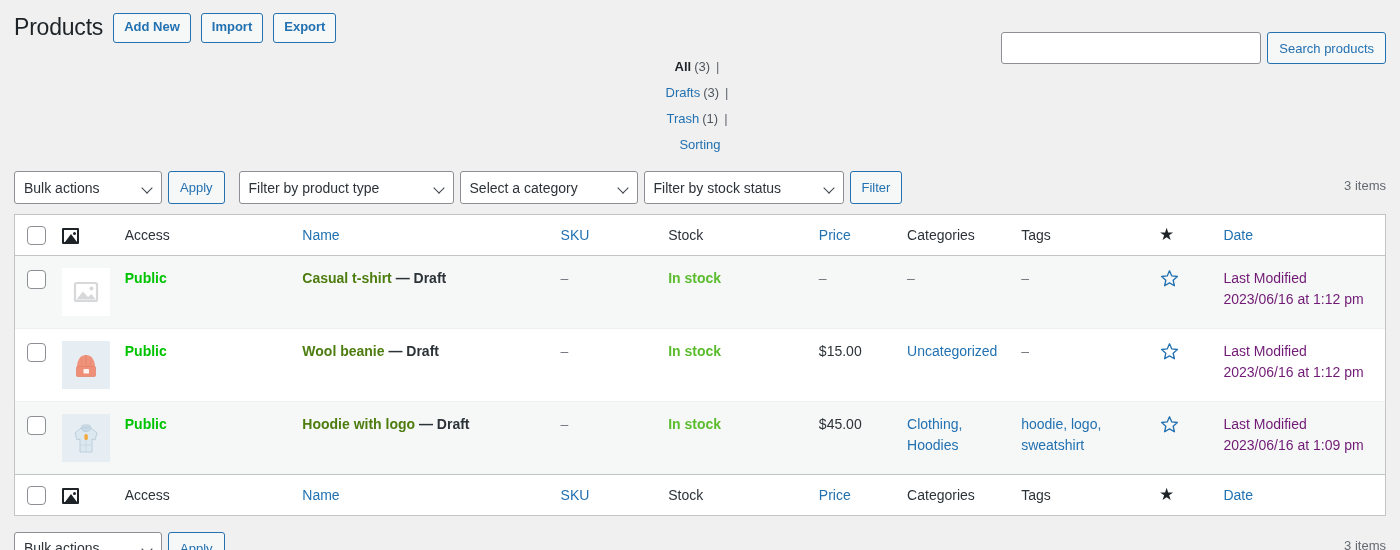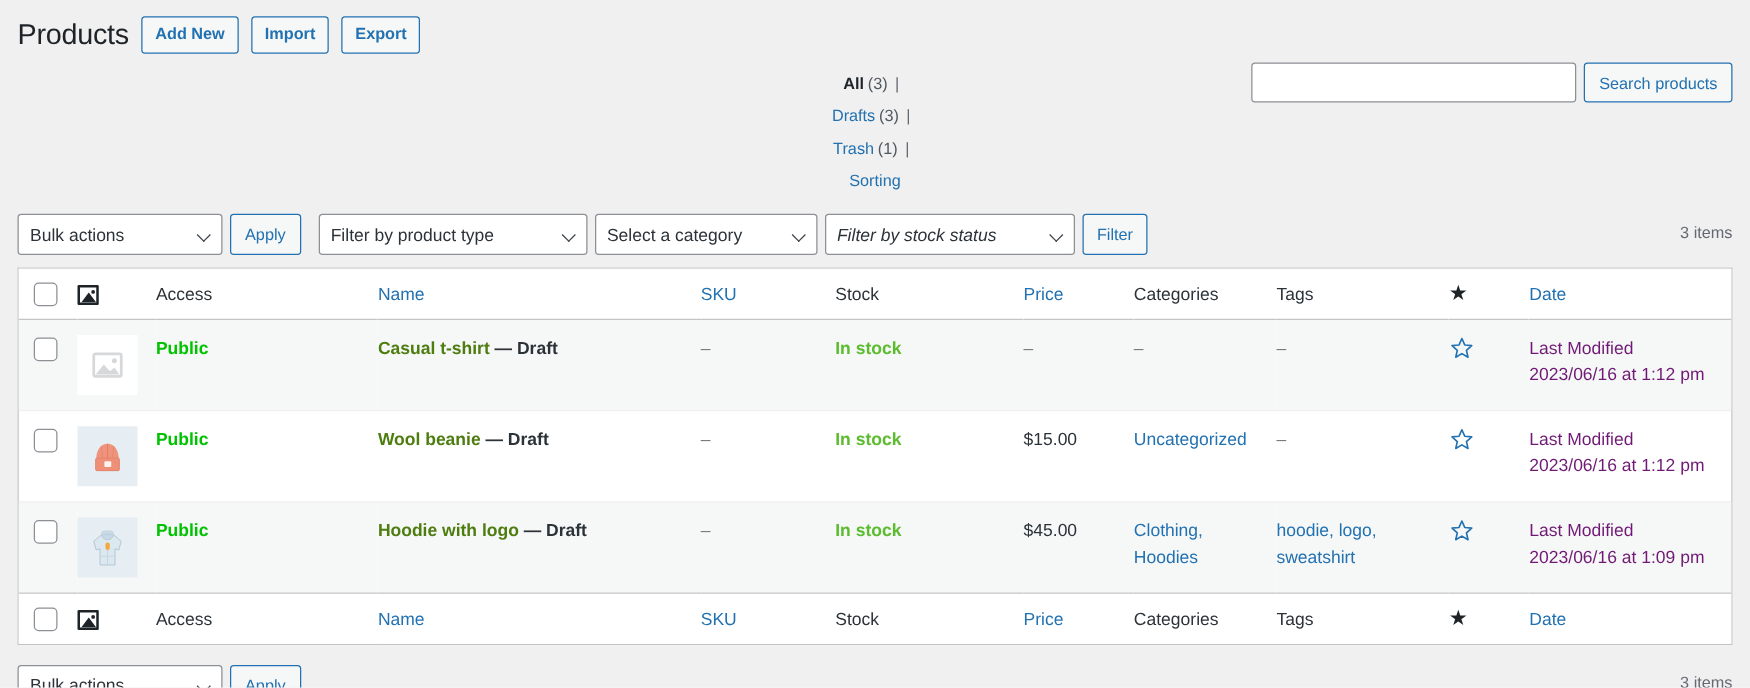--- a/index.html
+++ b/index.html
@@ -39,21 +39,21 @@
     display: flex; align-items: center; flex-wrap: wrap; flex-direction: column;
   }
   .subsubsub li { display: inline-flex; align-items: center; }
   .subsubsub a { color: #2271b1; text-decoration: none; cursor: pointer; }
   .subsubsub a.current { color: #1d2327; font-weight: 600; }
   .subsubsub .count { color: #50575e; margin-left: 3px; }
   .subsubsub .sep { color: #646970; margin: 0 6px; }
 
   
   .search-box {
-    position: absolute; right: 14px; top: 50px;
+    position: absolute; right: 14px; top: 32px;
     display: flex; align-items: center; gap: 6px;
   }
   .search-input {
     width: 260px; height: 32px;
     border: 1px solid #8c8f94; border-radius: 3px;
     background: #fff; padding: 0 8px;
     font-size: 14px; color: #2c3338;
     font-family: "Liberation Sans", sans-serif;
   }
   .search-submit {
@@ -81,24 +81,24 @@
     font-family: "Liberation Sans", sans-serif;
     line-height: 1.6;
   }
   .sel-wrap { position: relative; display: inline-flex; }
   .sel-wrap::after {
     content: ""; position: absolute; right: 11px; top: 13px;
     width: 7px; height: 7px;
     border-right: 1.6px solid #3c434a; border-bottom: 1.6px solid #3c434a;
     transform: rotate(45deg); pointer-events: none;
   }
-  .sel-bulk { width: 164px; }
+  .sel-bulk { width: 148px; }
   .sel-cat  { width: 178px; }
   .sel-type { width: 215px; }
-  .sel-stock{ width: 200px; font-style: italic; }
+  .sel-stock{ width: 200px; }
 
   .btn-secondary {
     font-size: 13px; color: #2271b1; background: #f6f7f7;
     border: 1px solid #2271b1; border-radius: 3px;
     height: 33px; padding: 0 11px; cursor: pointer;
     font-family: "Liberation Sans", sans-serif;
   }
   .filters-group { display: flex; align-items: center; gap: 6px; margin-left: 14px; }
   .displaying-num {
     position: absolute; right: 0; top: 8px;

